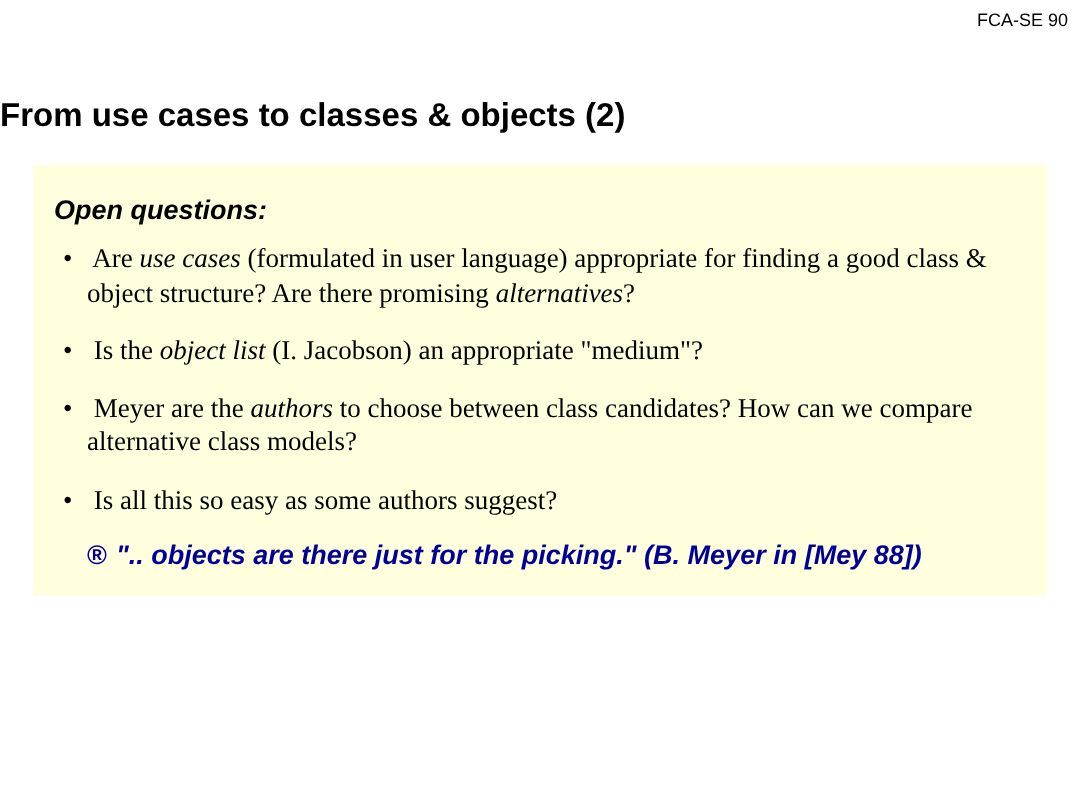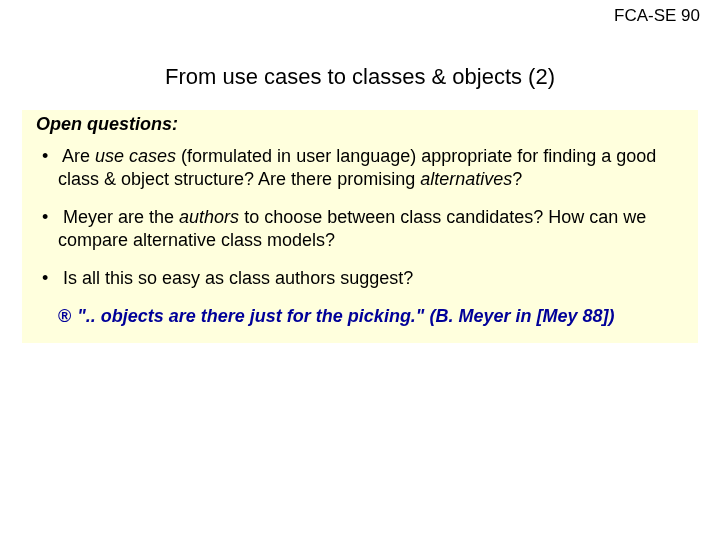--- a/index.html
+++ b/index.html
@@ -13,53 +13,53 @@
   }
   .page {
     position: relative;
     width: 720px;
     height: 540px;
     box-sizing: border-box;
   }
   .header-label {
     position: absolute;
     top: 6px;
-    right: 20px;
-    font-size: 17px;
+    right: 8px;
+    font-size: 12px;
     margin-left: 23px;
   }
   .title {
     position: absolute;
     top: 64px;
     left: 0;
     right: 0;
-    text-align: center;
     font-size: 22px;
-    font-weight: normal;
+    font-weight: bold;
   }
   .content-box {
     position: absolute;
     top: 110px;
     left: 22px;
     width: 676px;
     background: #ffffdd;
-    padding: 4px 14px 16px 14px;
+    padding: 20px 14px 16px 14px;
     box-sizing: border-box;
   }
   .open-q {
     font-size: 18px;
     font-weight: bold;
     font-style: italic;
     margin-bottom: 10px;
   }
   .bullet {
     font-size: 18px;
     line-height: 1.25;
     margin: 0 0 16px 0;
     padding-left: 22px;
+    font-family: Liberation Serif, serif;
   }
   .bullet .dot {
     display: inline-block;
     width: 0;
     margin-left: -16px;
     padding-right: 16px;
   }
   .em { font-style: italic; }
   .quote-line {
     font-size: 18px;
@@ -87,29 +87,33 @@
   <div class="content-box">
 
     <div class="open-q">Open questions:</div>
 
     <div class="bullet">
       <span class="dot">•</span>
       <span>Are </span><span class="em">use cases</span><span> (formulated in user language) appropriate for finding a good class &amp; object structure? Are there promising </span><span class="em">alternatives</span><span>?</span>
     </div>
 
 
+    <div class="bullet">
+      <span class="dot">•</span>
+      <span>Is the </span><span class="em">object list</span><span> (I. Jacobson) an appropriate "medium"?</span>
+    </div>
 
     <div class="bullet">
       <span class="dot">•</span>
       <span>Meyer are the </span><span class="em">authors</span><span> to choose between class candidates? How can we compare alternative class models?</span>
     </div>
 
     <div class="bullet">
       <span class="dot">•</span>
-      <span>Is all this so easy as class authors suggest?</span>
+      <span>Is all this so easy as some authors suggest?</span>
     </div>
 
     <div class="quote-line">
       <span class="arrow">®</span><span>".. objects are there just for the picking." (B. Meyer in [Mey 88])</span>
     </div>
 
   </div>
 </div>
 
 </body></html>

